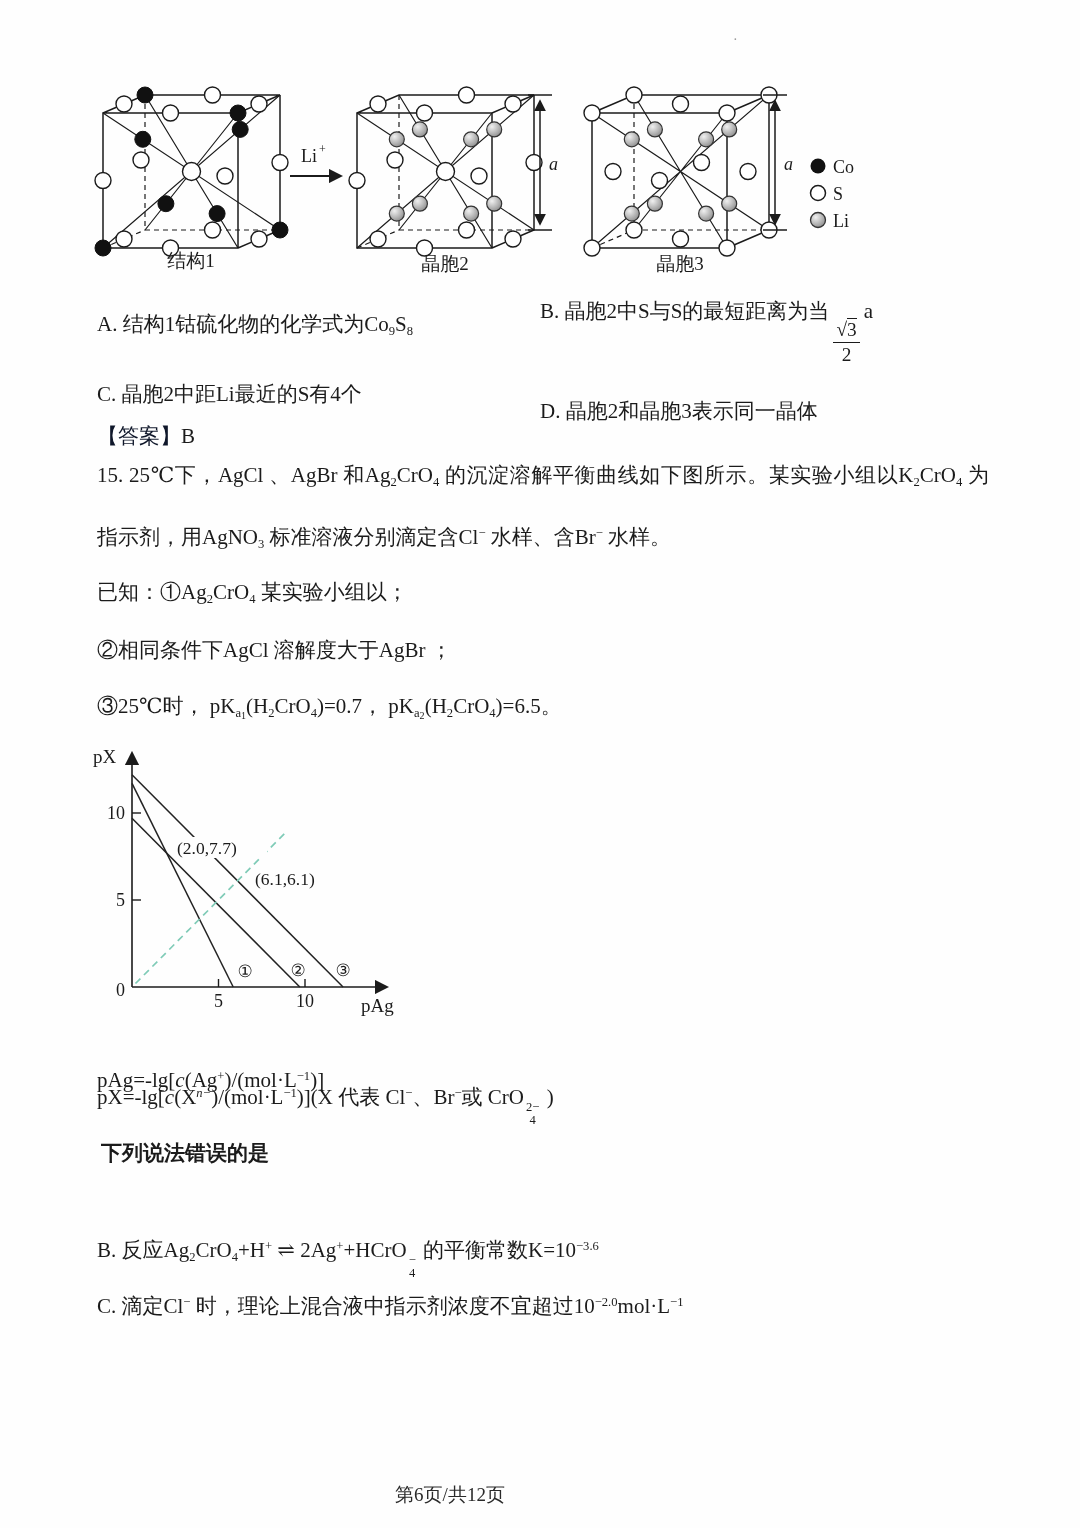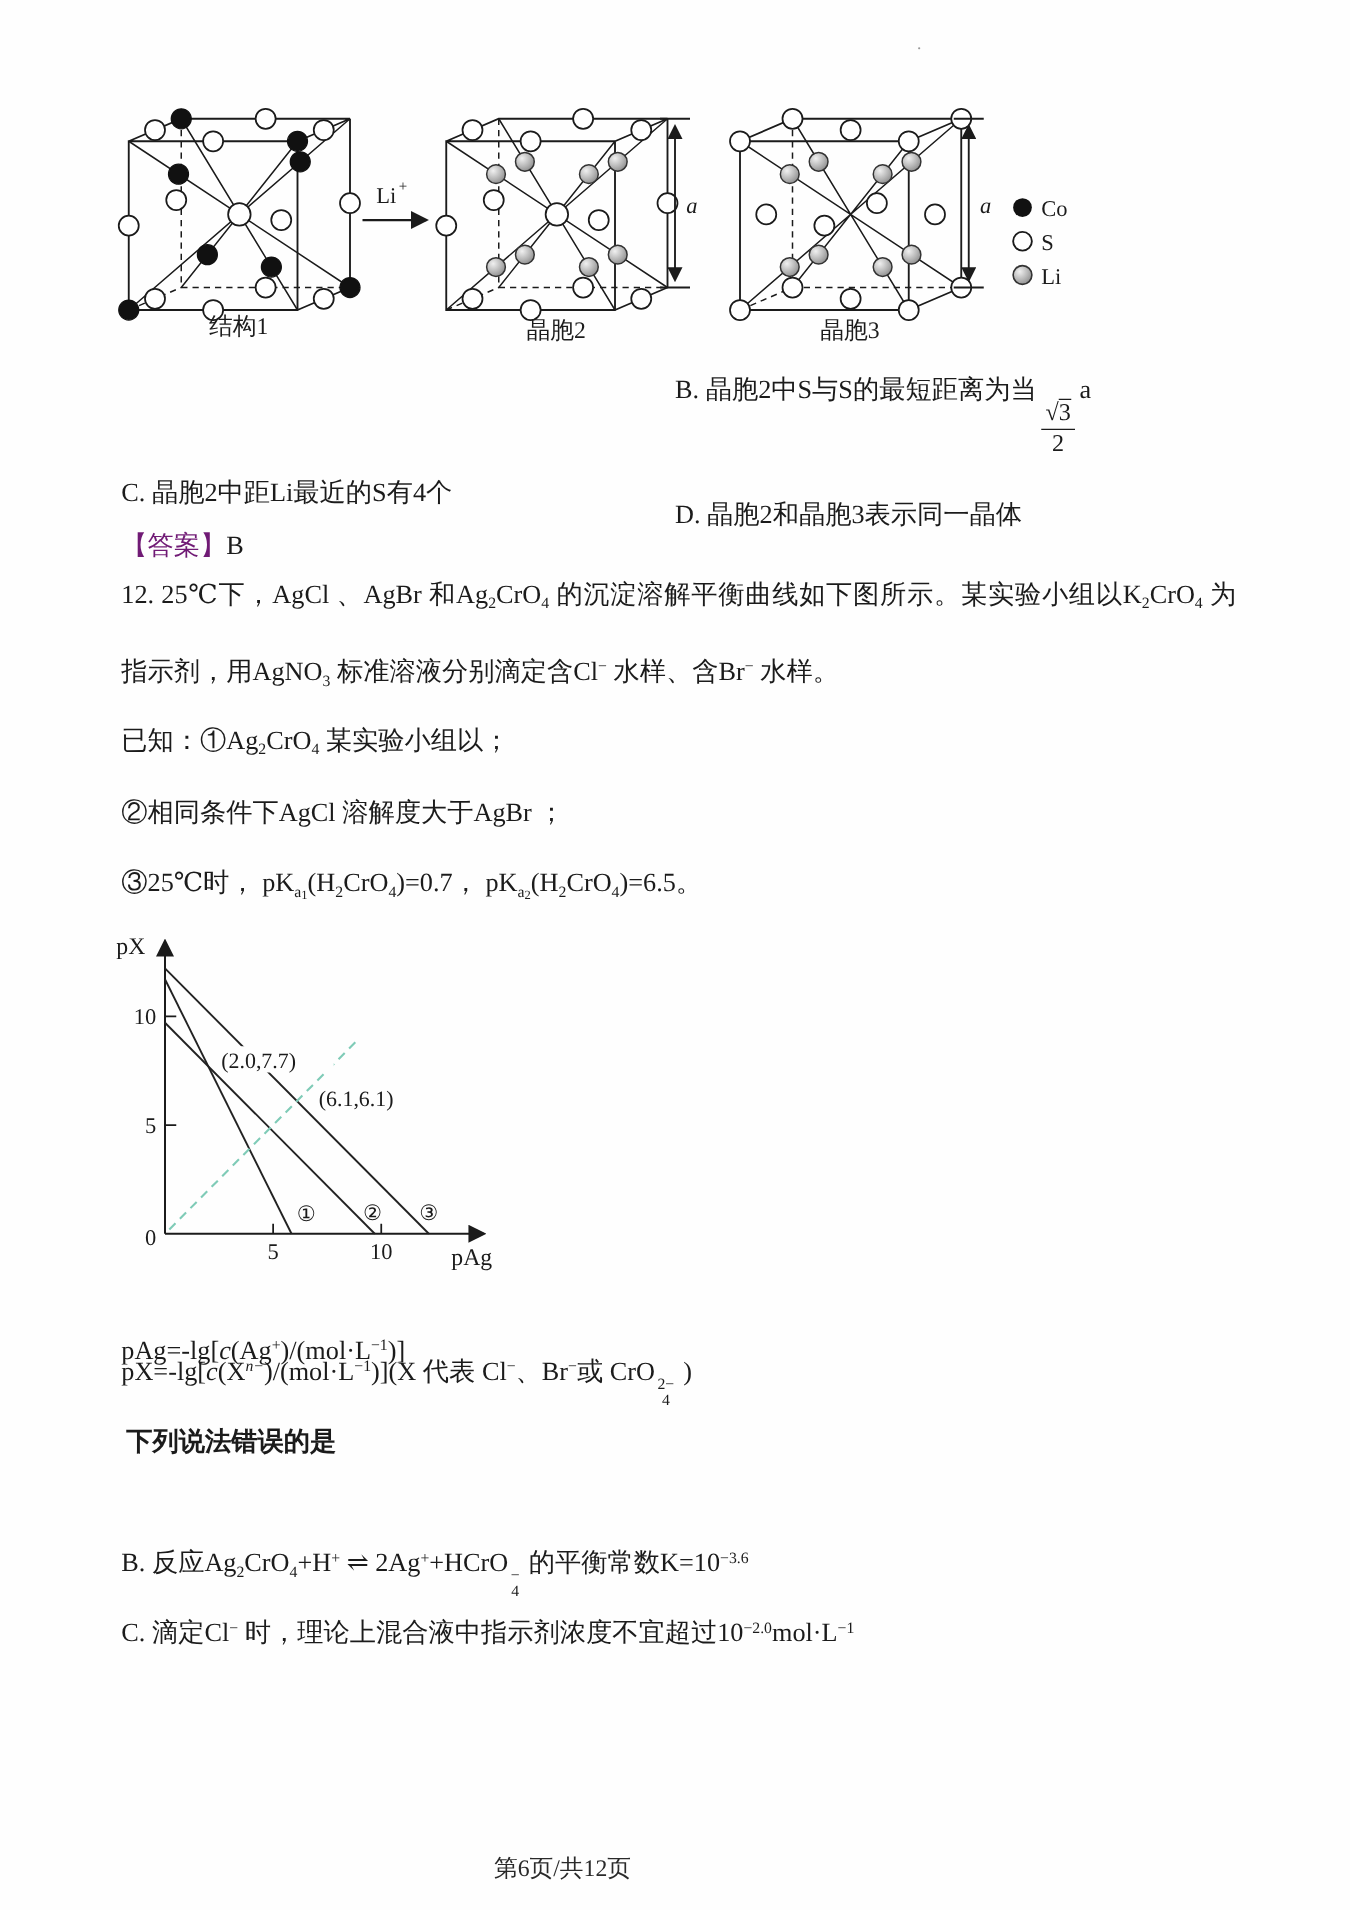--- a/index.html
+++ b/index.html
@@ -15,21 +15,21 @@
   sub{font-size:0.6em;vertical-align:-0.35em;line-height:0;}
   sup{font-size:0.6em;vertical-align:0.55em;line-height:0;}
   sub.s2{font-size:0.48em;vertical-align:-0.6em;}
   .it{font-style:italic;}
   .stk{display:inline-flex;flex-direction:column;align-items:center;
        vertical-align:-0.55em;line-height:1.05;font-size:0.6em;margin:0 2px;}
   .frac{display:inline-flex;flex-direction:column;align-items:center;
        vertical-align:-0.95em;line-height:1.2;font-size:0.92em;margin:0 4px;}
   .frac .fn{border-bottom:1.5px solid #1b1b1b;padding:0 3px;}
   .rad{border-top:1.5px solid #1b1b1b;}
-  .ans-label{color:#701a75;}
+  .ans-label{color:#0f172a;}
   .footer{font-size:19px;color:#2a2a2a;}
   .stray{font-size:14px;color:#999;}
   svg{font-family:"Liberation Serif","DejaVu Serif",serif;}
   svg text{fill:#1b1b1b;}
 </style>
 </head>
 <body>
 
 <div class="page">
 
@@ -154,32 +154,33 @@
       <text x="748" y="120" font-size="18">S</text>
       <circle cx="733" cy="140" r="7.5" fill="url(#gLi)" stroke="#333333" stroke-width="1.3"></circle>
       <text x="748" y="147" font-size="18">Li</text>
     </g>
 
     <text x="106" y="187" font-size="19" text-anchor="middle">结构1</text>
     <text x="360" y="190" font-size="19" text-anchor="middle">晶胞2</text>
     <text x="595" y="190" font-size="19" text-anchor="middle">晶胞3</text>
   </svg>
 
+  <div class="abs txt" style="left:97px;top:309px;"><span>A. 结构1钴硫化物的化学式为</span><span>Co</span><sub>9</sub><span>S</span><sub>8</sub></div>
   <div class="abs txt" style="left:540px;top:296px;"><span>B. 晶胞2中S与S的最短距离为当</span><span class="frac">
         <span class="fn">√<span class="rad">3</span></span>
         <span class="fd">2</span>
       </span><span>a</span></div>
   <div class="abs txt" style="left:97px;top:379px;"><span>C. 晶胞2中距Li最近的S有4个</span></div>
   <div class="abs txt" style="left:540px;top:396px;"><span>D. 晶胞2和晶胞3表示同一晶体</span></div>
 
   <div class="abs txt" style="left:97px;top:421px;">
     <span class="ans-label">【答案】</span><span>B</span>
   </div>
 
-  <div class="abs stem" style="left:97px;top:444px;"><span>12. 25℃下，AgCl 、AgBr 和</span><span>Ag</span><sub>2</sub><span>CrO</span><sub>4</sub><span> 的沉淀溶解平衡曲线如下图所示。某实验小组以</span><span>K</span><sub>2</sub><span>CrO</span><sub>4</sub><span> 为指示剂，用</span><span>AgNO</span><sub>3</sub><span> 标准溶液分别滴定含</span><span>Cl</span><sup>−</sup><span> 水样、含</span><span>Br</span><sup>−</sup><span> 水样。</span></div>
+  <div class="abs stem" style="left:97px;top:444px;"><span>15. 25℃下，AgCl 、AgBr 和</span><span>Ag</span><sub>2</sub><span>CrO</span><sub>4</sub><span> 的沉淀溶解平衡曲线如下图所示。某实验小组以</span><span>K</span><sub>2</sub><span>CrO</span><sub>4</sub><span> 为指示剂，用</span><span>AgNO</span><sub>3</sub><span> 标准溶液分别滴定含</span><span>Cl</span><sup>−</sup><span> 水样、含</span><span>Br</span><sup>−</sup><span> 水样。</span></div>
   <div class="abs txt" style="left:97px;top:577px;"><span>已知：①</span><span>Ag</span><sub>2</sub><span>CrO</span><sub>4</sub><span> 某实验小组以；</span></div>
   <div class="abs txt" style="left:97px;top:635px;"><span>②相同条件下AgCl 溶解度大于AgBr ；</span></div>
   <div class="abs txt" style="left:97px;top:691px;"><span>③25℃时， pK</span><sub>a</sub><sub class="s2">1</sub><span>(H</span><sub>2</sub><span>CrO</span><sub>4</sub><span>)=0.7， pK</span><sub>a</sub><sub class="s2">2</sub><span>(H</span><sub>2</sub><span>CrO</span><sub>4</sub><span>)=6.5。</span></div>
 
   <svg class="abs" style="left:85px;top:737px;" id="chart" width="400" height="290" viewBox="0 0 400 290">
     <defs>
       <marker id="cA" viewBox="0 0 10 10" refX="8.5" refY="5" markerWidth="9" markerHeight="9" orient="auto">
         <path d="M0 0 L10 5 L0 10 z" fill="#1b1b1b"></path>
       </marker>
     </defs>

